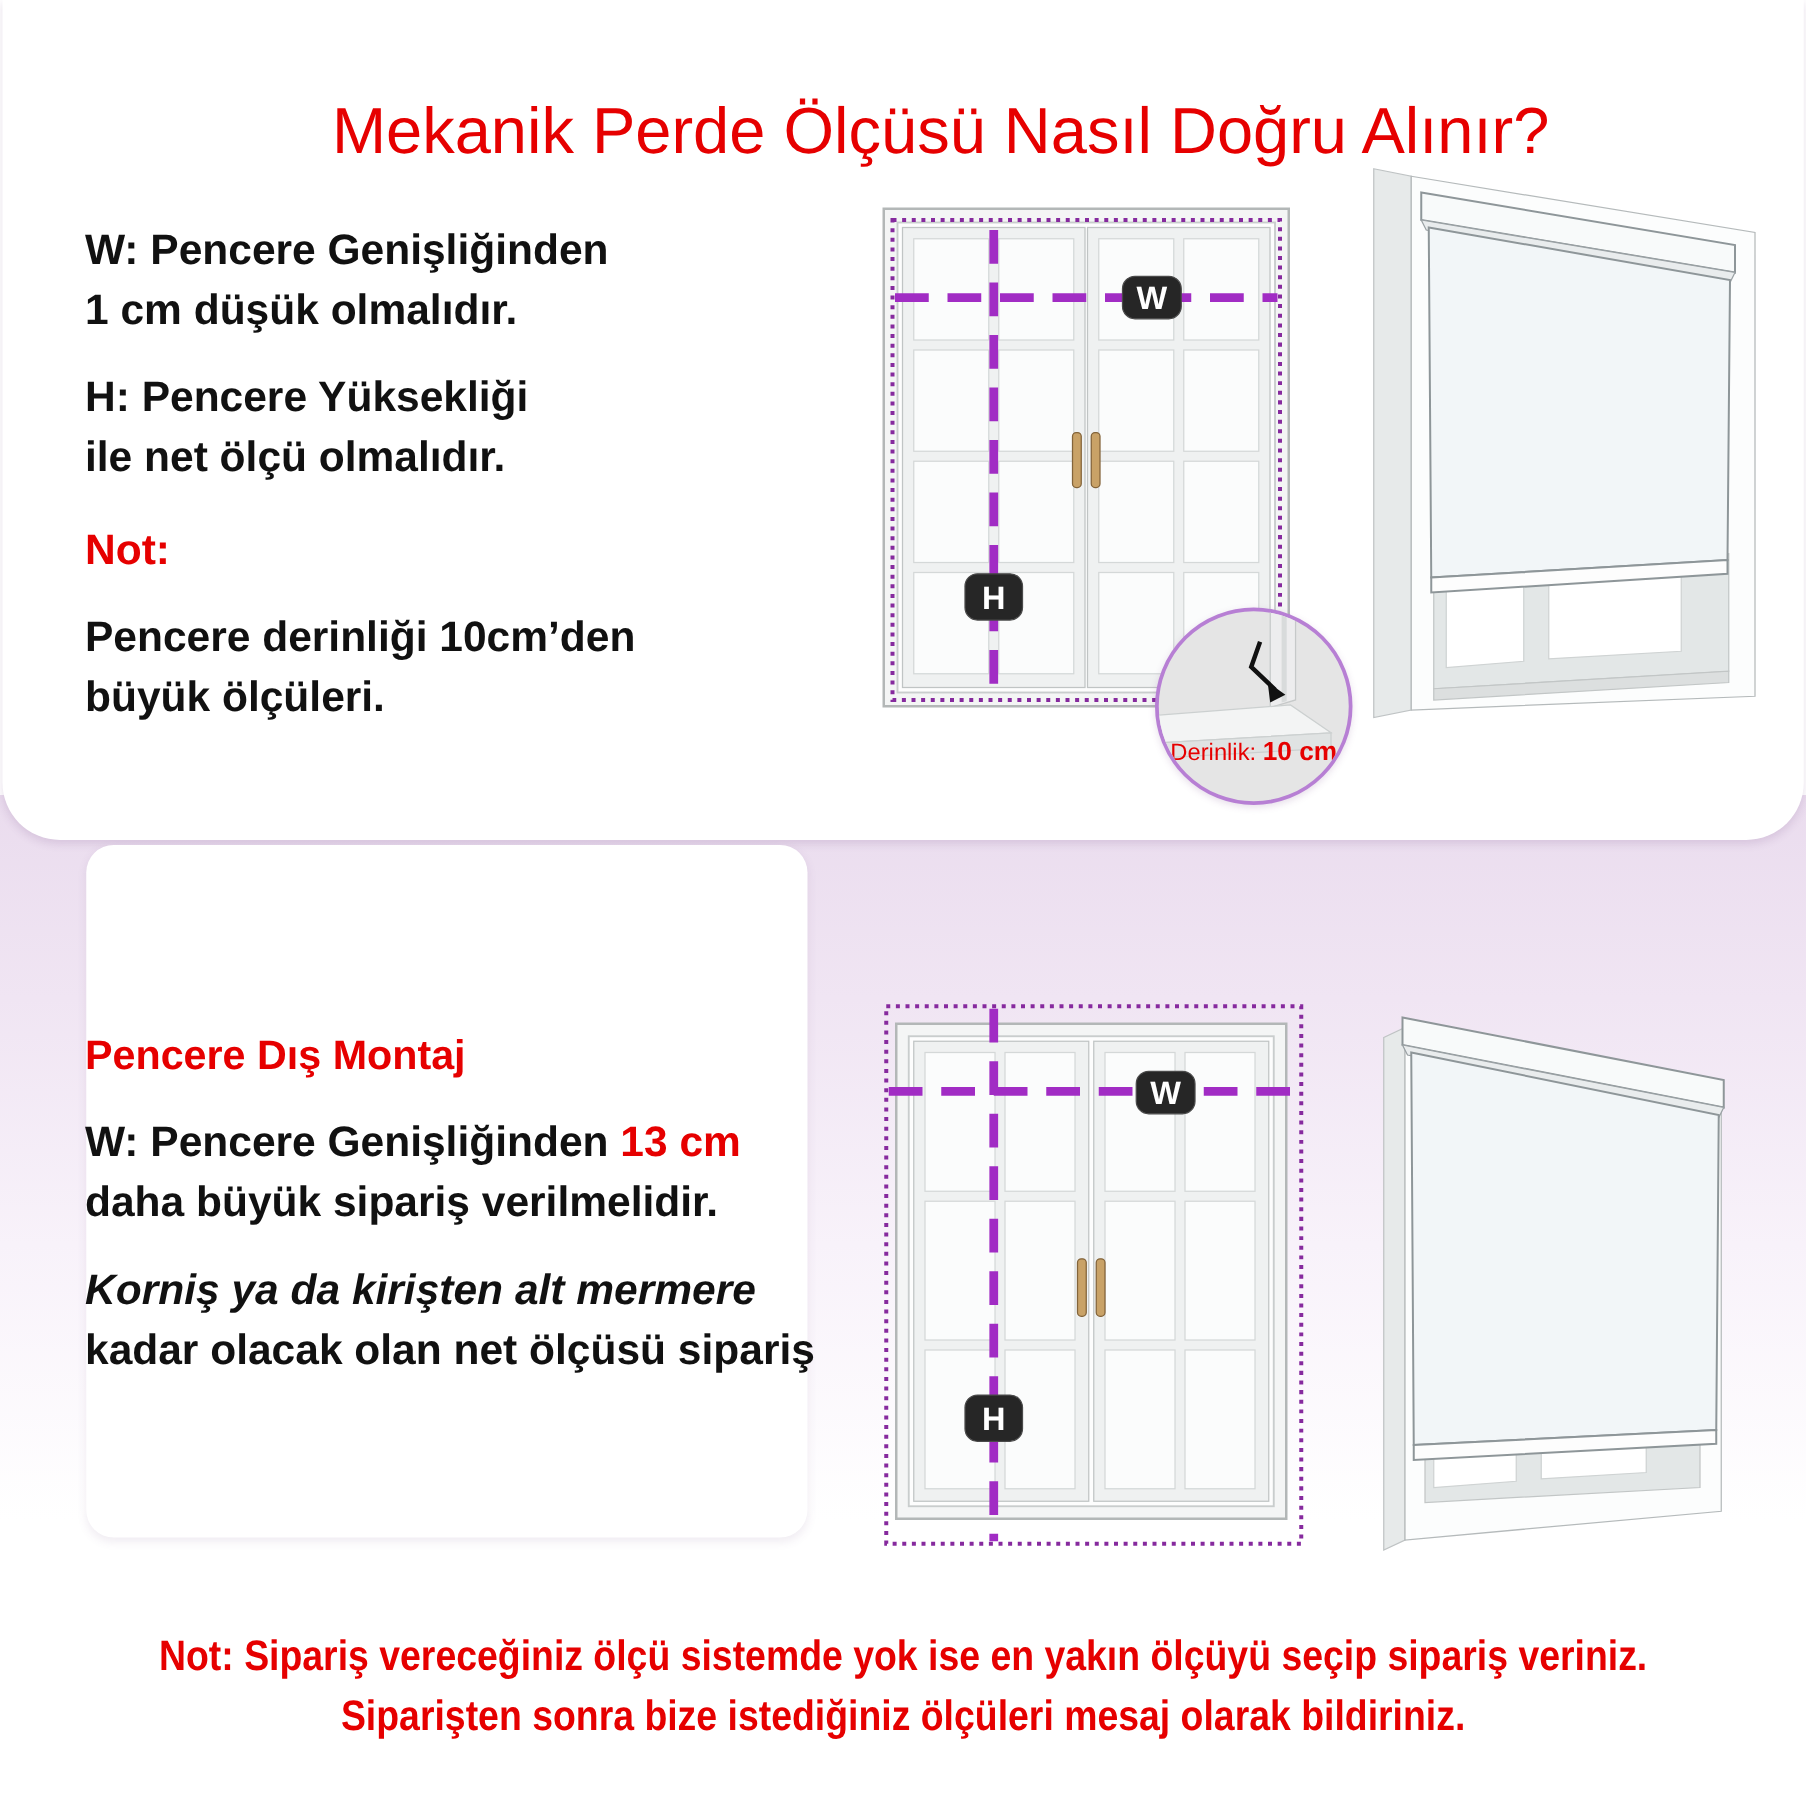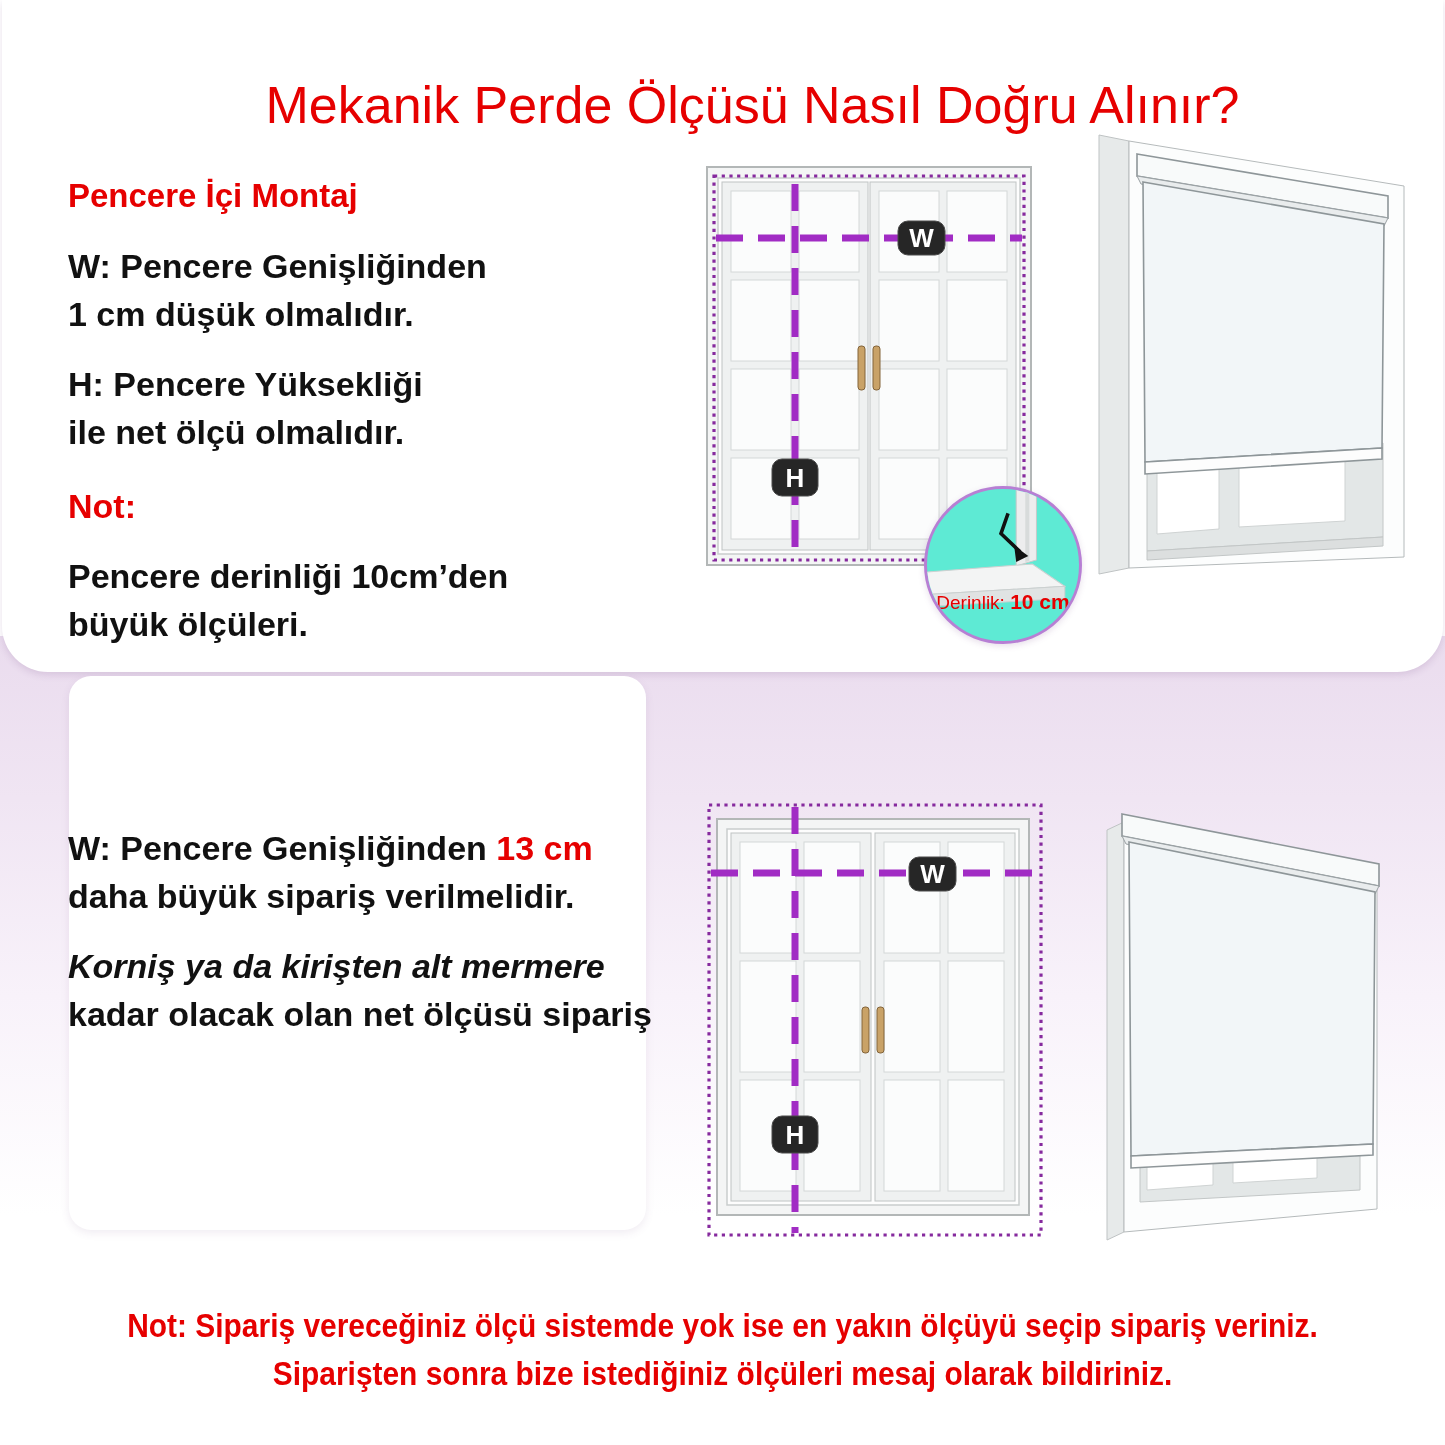--- a/index.html
+++ b/index.html
@@ -31,21 +31,21 @@
   .tb .red{color:var(--accent-red,#e60000);}
   .tb-inside{left:68px;top:176px;width:560px;}
   .tb-outside{left:68px;top:824px;width:620px;}
   .illus{position:absolute;z-index:2;}
   #win-top{left:698px;top:158px;width:342px;height:414px;}
   #blind-top{left:1085px;top:125px;width:348px;height:460px;}
   #win-bot{left:695px;top:797px;width:352px;height:446px;}
   #blind-bot{left:1095px;top:800px;width:345px;height:470px;}
   .detail-circle{
     position:absolute;left:924px;top:486px;width:152px;height:152px;z-index:3;
-    border:3px solid var(--circle-ring,#b77fd4);border-radius:50%;background:#5eead4;overflow:hidden;
+    border:3px solid var(--circle-ring,#b77fd4);border-radius:50%;background:#e5e5e5;overflow:hidden;
     box-shadow:0 2px 6px rgba(120,80,140,.18);
   }
   .detail-circle svg{position:absolute;left:0;top:0;width:100%;height:100%;}
   .depth-text{
     position:absolute;left:0;right:0;bottom:27px;text-align:center;z-index:1;
     color:var(--accent-red,#e60000);font-size:19px;font-weight:400;white-space:nowrap;
   }
   .depth-text b{font-size:21px;font-weight:700;}
   .footer-note{
     position:absolute;left:0;top:1301px;width:100%;z-index:2;text-align:center;
@@ -62,31 +62,31 @@
 
 <div class="page">
 
   <div class="bg-band"></div>
   <div class="card-top"></div>
   <div class="card-text"></div>
 
   <h1 class="page-title">Mekanik Perde Ölçüsü Nasıl Doğru Alınır?</h1>
 
   <div class="tb tb-inside">
-    <h2>Pencere İçi Montaj</h2>
     <p style="margin-bottom:0;">W: Pencere Genişliğinden</p>
     <p>1 cm düşük olmalıdır.</p>
     <p style="margin-bottom:0;">H: Pencere Yüksekliği</p>
     <p>ile net ölçü olmalıdır.</p>
     <p class="red-label">Not:</p>
     <p style="margin-bottom:0;">Pencere derinliği 10cm’den</p>
     <p>büyük ölçüleri.</p>
   </div>
 
   <div class="tb tb-outside">
+    <h2>Pencere Dış Montaj</h2>
     <p style="margin-bottom:0;"><span>W: Pencere Genişliğinden</span> <span class="red">13 cm</span></p>
     <p>daha büyük sipariş verilmelidir.</p>
     <p style="margin-bottom:0;font-style:italic;">Korniş ya da kirişten alt mermere</p>
     <p style="margin-bottom:0;">kadar olacak olan net ölçüsü sipariş</p>
   </div>
 
   <svg id="win-top" class="illus" viewBox="0 0 342 414">
     <rect x="9" y="9" width="324" height="398" fill="#f4f5f5" stroke="#b3b7b7" stroke-width="2"></rect>
     <rect x="20" y="20" width="302" height="376" fill="#fdfdfd" stroke="#c9cdcd" stroke-width="1.5"></rect>
 

